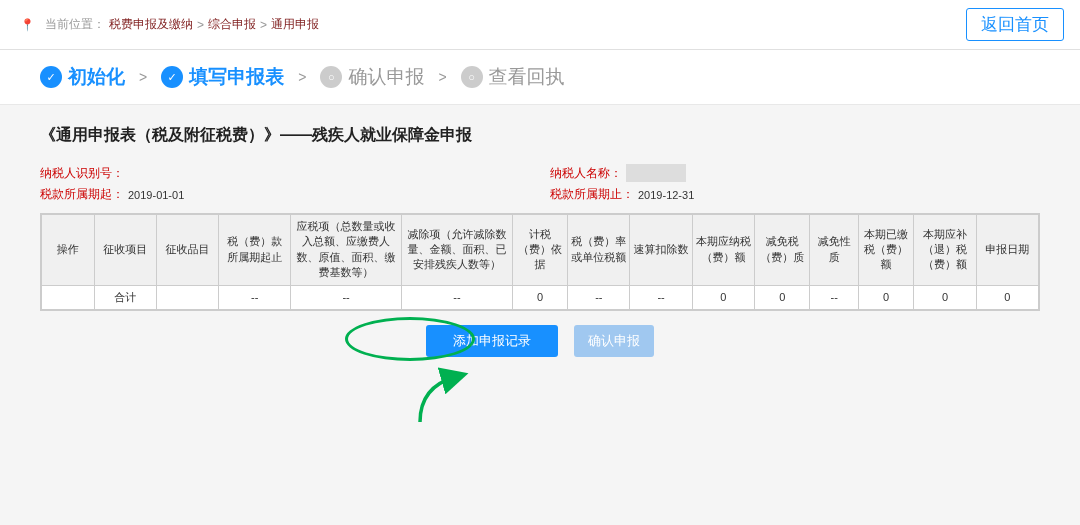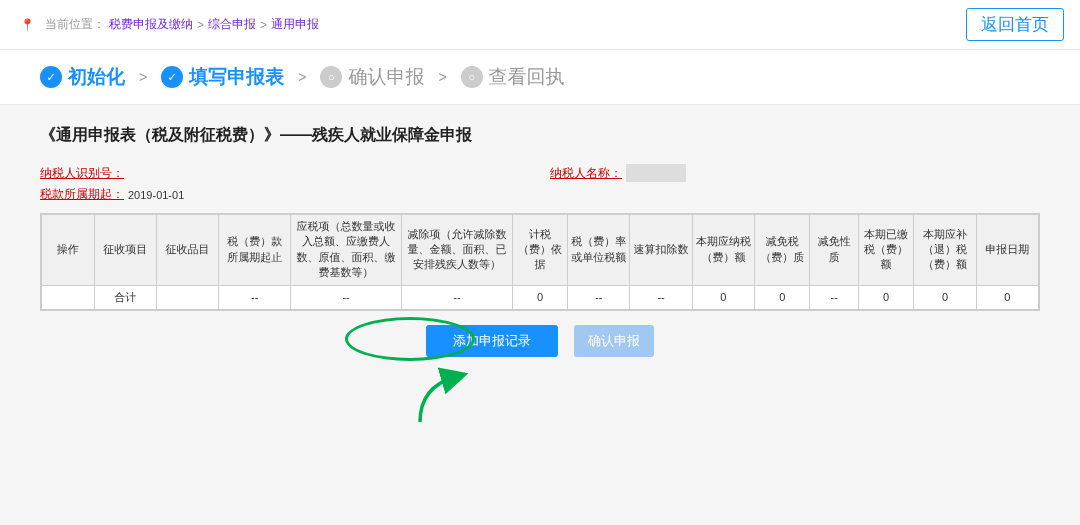--- a/index.html
+++ b/index.html
@@ -1,37 +1,37 @@
 <!DOCTYPE html>
 <html><head>
   <meta charset="utf-8">
   <style>
     * { box-sizing: border-box; margin: 0; padding: 0; }
     body { font-family: "Microsoft YaHei", Arial, sans-serif; font-size: 12px; background: #f5f5f5; color: #333; }
     
     .top-bar { background: #fff; border-bottom: 1px solid #e0e0e0; padding: 8px 16px; display: flex; align-items: center; justify-content: space-between; }
     .breadcrumb { display: flex; align-items: center; color: #666; font-size: 12px; }
     .breadcrumb .location-icon { color: #e8a000; margin-right: 6px; }
-    .breadcrumb a { color: #6d28d9; text-decoration: none; }
+    .breadcrumb a { color: #7f1d1d; text-decoration: none; }
     .breadcrumb span { margin: 0 4px; color: #999; }
     .return-btn { border: 1px solid #1890ff; color: #1890ff; background: #fff; padding: 4px 14px; border-radius: 3px; cursor: pointer; font-size: 17px; }
 
     .steps-bar { background: #fff; padding: 14px 40px; display: flex; align-items: center; border-bottom: 1px solid #e8e8e8; }
     .step { display: flex; align-items: center; }
     .step-circle { width: 22px; height: 22px; border-radius: 50%; display: flex; align-items: center; justify-content: center; font-size: 11px; color: #fff; margin-right: 6px; flex-shrink: 0; }
     .step-circle.done { background: #1890ff; }
     .step-circle.inactive { background: #ccc; }
     .step-label { font-size: 19px; }
     .step-label.active { color: #1890ff; font-weight: bold; }
     .step-label.inactive { color: #999; }
     .step-arrow { margin: 0 14px; color: #999; font-size: 14px; }
 
     .main-content { padding: 20px 40px; }
     .form-title { text-align: left; font-size: 16px; font-weight: bold; color: #222; margin-bottom: 18px; }
-    .info-label { color: #c00; font-size: 12px; white-space: nowrap; margin-right: 4px; text-decoration: underline; }
+    .info-label { color: #c00; font-size: 12px; white-space: nowrap; margin-right: 4px; }
     .info-value { color: #333; font-size: 11px; min-width: 80px; }
     .info-value.date { color: #333; }
     .taxpayer-name-box { background: #ddd; width: 60px; height: 18px; display: inline-block; vertical-align: middle; }
 
     .table-container { border: 1px solid #ccc; margin-top: 10px; overflow-x: auto; }
     table { width: 100%; border-collapse: collapse; font-size: 11px; }
     th, td { border: 1px solid #ccc; padding: 4px 3px; text-align: center; vertical-align: middle; line-height: 1.4; }
     th { background: #f0f0f0; color: #333; font-weight: normal; }
     td { background: #fff; }
     .col-op { width: 38px; }
@@ -108,20 +108,24 @@
         <span class="info-value"></span>
       </div>
       <div class="info-item">
         <span class="info-label">纳税人名称：</span>
         <span class="taxpayer-name-box"></span>
       </div>
       <div class="info-item">
         <span class="info-label">税款所属期起：</span>
         <span class="info-value date">2019-01-01</span>
       </div>
+      <div class="info-item">
+        <span class="info-label">税款所属期止：</span>
+        <span class="info-value date">2019-12-31</span>
+      </div>
     </div>
   </div>
 
   <div class="table-container">
     <table>
       <thead>
         <tr>
           <th class="col-op">操作</th>
           <th class="col-item1">征收项目</th>
           <th class="col-item2">征收品目</th>

